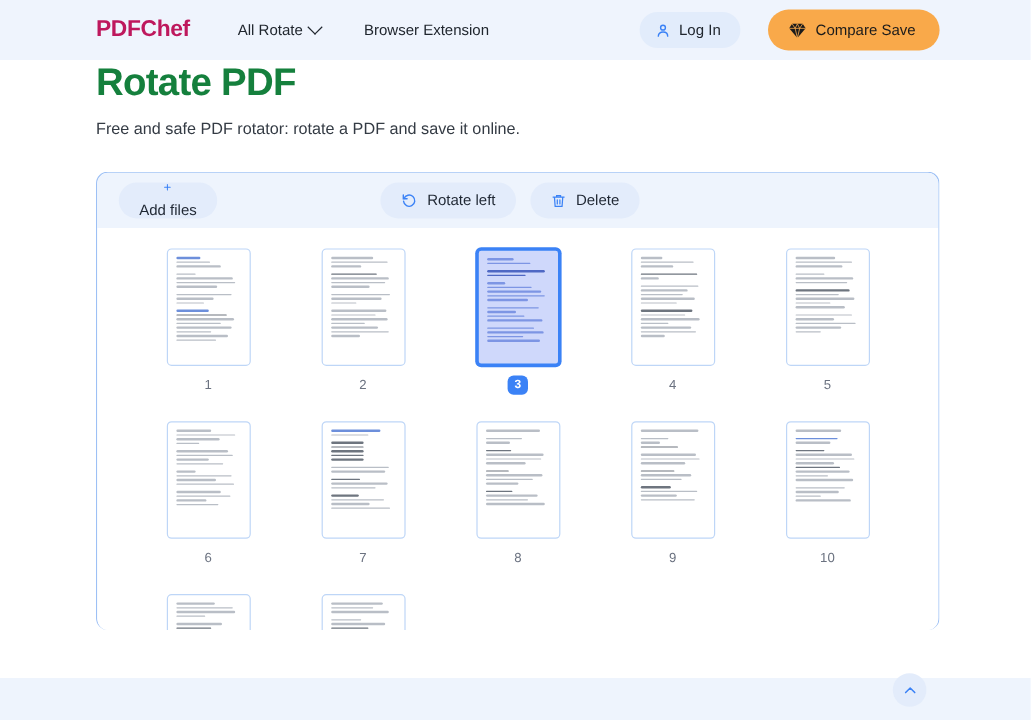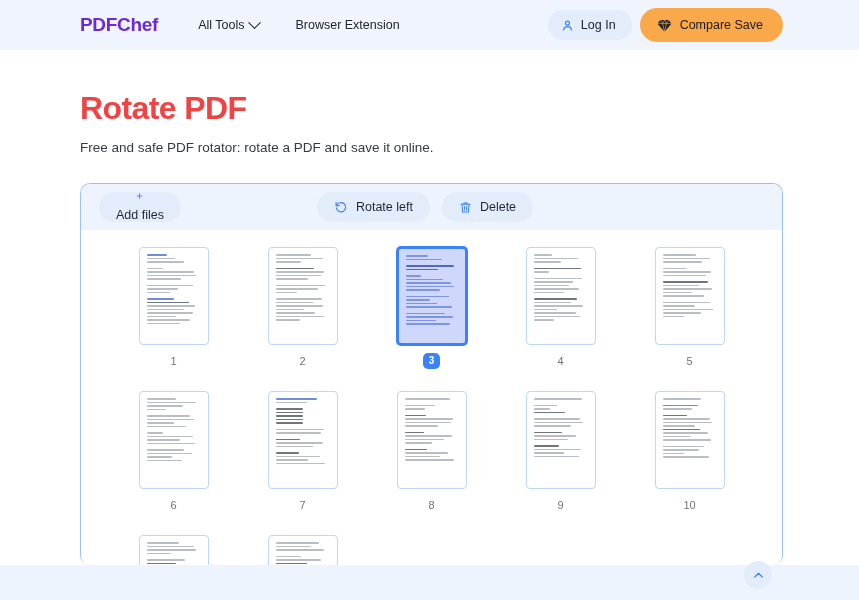--- a/index.html
+++ b/index.html
@@ -16,21 +16,21 @@
     height: 50px;
     background: #eff4fd;
     display: flex;
     align-items: center;
     padding: 0 76px 0 80px;
     position: relative;
   }
   .logo {
     font-size: 19px;
     font-weight: 700;
-    color: #6d28d9;
+    color: #be185d;
     letter-spacing: -0.3px;
     margin-right: 40px;
   }
   .nav-item {
     font-size: 12.5px;
     color: #20262e;
     margin-right: 36px;
     display: flex;
     align-items: center;
     gap: 6px;
@@ -40,21 +40,21 @@
   .chev-dn {
     width: 9px; height: 9px;
     border-right: 1.4px solid #20262e;
     border-bottom: 1.4px solid #20262e;
     transform: rotate(45deg) translate(-2px,-2px);
   }
   .header-right {
     margin-left: auto;
     display: flex;
     align-items: center;
-    gap: 8px;
+    gap: 23px;
   }
   .btn-login {
     display: flex; align-items: center; gap: 7px;
     background: #e2ecfb;
     border-radius: 20px;
     height: 30px;
     padding: 0 16px 0 13px;
     font-size: 12.5px;
     color: #20262e;
     cursor: pointer;
@@ -71,23 +71,22 @@
     cursor: pointer;
     border: none;
     font-weight: 400;
   }
 
   
   .page-body { padding: 0 80px; }
   h1.title {
     font-size: 32px;
     font-weight: 700;
-    color: #ef4444;
+    color: #15803d;
     letter-spacing: -0.6px;
-    margin-top: 40px;
   }
   .subtitle {
     font-size: 13.5px;
     color: #343b44;
     margin-top: 13px;
   }
 
   
   .card {
     margin-top: 28px;
@@ -214,21 +213,21 @@
 </style>
 </head>
 <body>
 
 <div class="wrap">
 
   <div class="header">
     <div class="logo">PDFChef</div>
 
     <div class="nav-item">
-      <span>All Tools</span>
+      <span>All Rotate</span>
       <span class="chev-dn"></span>
     </div>
 
     <div class="nav-item">
       <span>Browser Extension</span>
     </div>
 
     <div class="header-right">
       <button class="btn-login">
         <svg width="13" height="13" viewBox="0 0 24 24" fill="none" stroke="#3b82f6" stroke-width="2.2" stroke-linecap="round">

